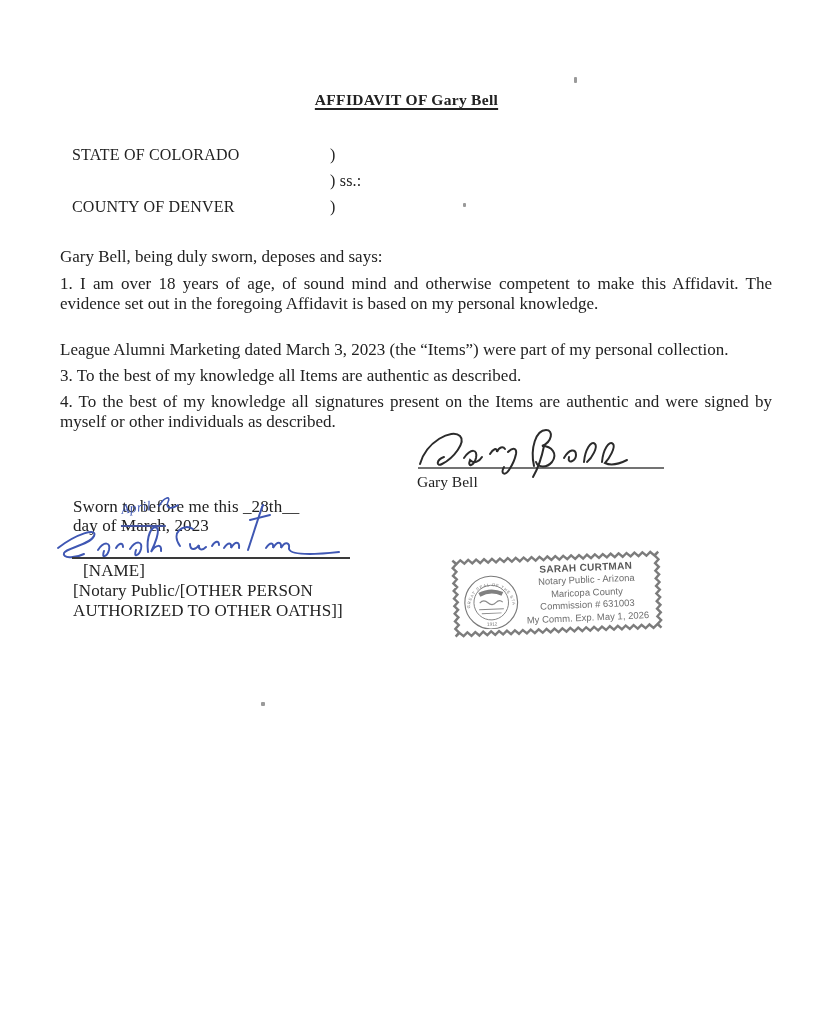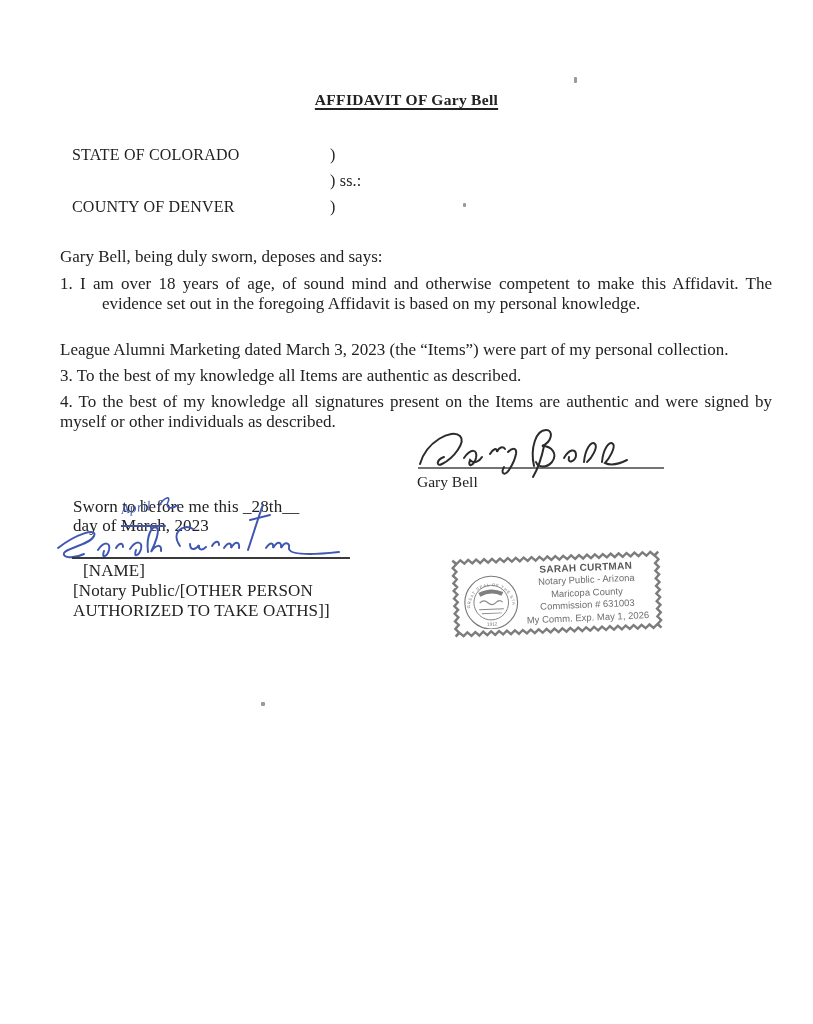--- a/index.html
+++ b/index.html
@@ -51,21 +51,21 @@
 
   <div class="abs venue" style="left:72px;top:146px;">STATE OF COLORADO</div>
   <div class="abs venue" style="left:330px;top:146px;">)</div>
   <div class="abs venue" style="left:330px;top:172px;">) ss.:</div>
   <div class="abs venue" style="left:72px;top:198px;">COUNTY OF DENVER</div>
   <div class="abs venue" style="left:330px;top:198px;">)</div>
 
   <div class="abs body-line" style="top:247px;">Gary Bell, being duly sworn, deposes and says:</div>
 
   <div class="abs body-line just" style="top:274px;">1. I am over 18 years of age, of sound mind and otherwise competent to make this Affidavit. The</div>
-  <div class="abs body-line" style="top:294px;margin-left:42px;">evidence set out in the foregoing Affidavit is based on my personal knowledge.</div>
+  <div class="abs body-line" style="top:294px;">evidence set out in the foregoing Affidavit is based on my personal knowledge.</div>
 
   <div class="abs body-line" style="top:340px;">League Alumni Marketing dated March 3, 2023 (the “Items”) were part of my personal collection.</div>
 
   <div class="abs body-line" style="top:366px;">3. To the best of my knowledge all Items are authentic as described.</div>
 
   <div class="abs body-line just" style="top:392px;">4. To the best of my knowledge all signatures present on the Items are authentic and were signed by</div>
   <div class="abs body-line" style="top:412px;">myself or other individuals as described.</div>
 
   <svg class="abs" style="left:406px;top:424px;" width="270" height="58" viewBox="0 0 270 58">
     <line x1="12" y1="44" x2="258" y2="44" stroke="#444" stroke-width="1.7"></line>
@@ -104,21 +104,21 @@
       <path d="M196,54 C202,36 208,16 211,9"></path>
       <path d="M198,24 L218,19"></path>
       <path d="M172,52 c4,-6 8,-6 7,0 c4,-7 9,-7 8,0"></path>
       <path d="M214,52 c4,-6 8,-6 7,0 c4,-7 9,-7 8,0 c4,-7 9,-6 8,1 c2,6 22,6 50,3"></path>
     </g>
   </svg>
   <div class="abs sigline" style="left:72px;top:557px;width:278px;"></div>
 
   <div class="abs jurat" style="left:83px;top:561px;">[NAME]</div>
   <div class="abs jurat" style="left:73px;top:581px;">[Notary Public/[OTHER PERSON</div>
-  <div class="abs jurat" style="left:73px;top:601px;">AUTHORIZED TO TAKE OATHS]]</div>
+  <div class="abs jurat" style="left:73px;top:601px;">AUTHORIZED TO OTHER OATHS]]</div>
 
   <div class="abs stamp">
     <svg id="stamp-border-svg" style="position:absolute;left:-4px;top:-4px;" width="214" height="84" viewBox="0 0 214 84">
       <path id="zigzag" fill="none" stroke="#6e6e6e" stroke-width="2.4" stroke-opacity="0.9" d="M2,2 L5.961538461538462,5.6 L9.923076923076923,2 L13.884615384615385,5.6 L17.846153846153847,2 L21.807692307692307,5.6 L25.76923076923077,2 L29.730769230769234,5.6 L33.69230769230769,2 L37.65384615384615,5.6 L41.61538461538461,2 L45.57692307692308,5.6 L49.53846153846154,2 L53.5,5.6 L57.46153846153847,2 L61.42307692307693,5.6 L65.38461538461539,2 L69.34615384615385,5.6 L73.3076923076923,2 L77.26923076923077,5.6 L81.23076923076923,2 L85.1923076923077,5.6 L89.15384615384616,2 L93.11538461538461,5.6 L97.07692307692308,2 L101.03846153846155,5.6 L105,2 L108.96153846153847,5.6 L112.92307692307693,2 L116.88461538461539,5.6 L120.84615384615385,2 L124.8076923076923,5.6 L128.76923076923077,2 L132.73076923076923,5.6 L136.6923076923077,2 L140.65384615384616,5.6 L144.6153846153846,2 L148.5769230769231,5.6 L152.53846153846155,2 L156.5,5.6 L160.46153846153845,2 L164.42307692307693,5.6 L168.3846153846154,2 L172.34615384615384,5.6 L176.30769230769232,2 L180.26923076923077,5.6 L184.23076923076923,2 L188.1923076923077,5.6 L192.15384615384616,2 L196.1153846153846,5.6 L200.0769230769231,2 L204.03846153846155,5.6 L208,2 L204.4,5.8 L208,9.6 L204.4,13.399999999999999 L208,17.2 L204.4,21 L208,24.799999999999997 L204.4,28.599999999999998 L208,32.4 L204.4,36.199999999999996 L208,40 L204.4,43.8 L208,47.599999999999994 L204.4,51.4 L208,55.199999999999996 L204.4,59 L208,62.8 L204.4,66.6 L208,70.39999999999999 L204.4,74.2 L208,78 L204.03846153846155,74.4 L200.07692307692307,78 L196.1153846153846,74.4 L192.15384615384616,78 L188.19230769230768,74.4 L184.23076923076923,78 L180.26923076923077,74.4 L176.30769230769232,78 L172.34615384615384,74.4 L168.3846153846154,78 L164.4230769230769,74.4 L160.46153846153845,78 L156.5,74.4 L152.53846153846155,78 L148.57692307692307,74.4 L144.6153846153846,78 L140.65384615384613,74.4 L136.69230769230768,78 L132.73076923076923,74.4 L128.76923076923077,78 L124.8076923076923,74.4 L120.84615384615384,78 L116.88461538461539,74.4 L112.92307692307692,78 L108.96153846153845,74.4 L105,78 L101.03846153846153,74.4 L97.07692307692307,78 L93.11538461538461,74.4 L89.15384615384615,78 L85.1923076923077,74.4 L81.23076923076923,78 L77.26923076923077,74.4 L73.30769230769229,78 L69.34615384615384,74.4 L65.38461538461539,78 L61.423076923076906,74.4 L57.46153846153845,78 L53.5,74.4 L49.53846153846155,78 L45.576923076923066,74.4 L41.61538461538461,78 L37.65384615384616,74.4 L33.69230769230768,78 L29.730769230769226,74.4 L25.769230769230774,78 L21.807692307692292,74.4 L17.84615384615384,78 L13.884615384615387,74.4 L9.923076923076906,78 L5.961538461538453,74.4 L2,78 L5.6,74.2 L2,70.4 L5.6,66.6 L2,62.8 L5.6,59 L2,55.2 L5.6,51.400000000000006 L2,47.6 L5.6,43.800000000000004 L2,40 L5.6,36.2 L2,32.400000000000006 L5.6,28.6 L2,24.800000000000004 L5.6,21 L2,17.200000000000003 L5.6,13.400000000000006 L2,9.600000000000009 L5.6,5.799999999999997 L2,2 Z"></path>
     </svg>
     <svg style="position:absolute;left:7px;top:12px;" width="56" height="56" viewBox="0 0 68 68">
       <defs>
         <path id="sealTextArc" d="M 8,42 A 26,26 0 1 1 60,42"></path>
       </defs>
       <circle cx="34" cy="36" r="32" fill="none" stroke="#7a7a7a" stroke-width="1.4"></circle>

